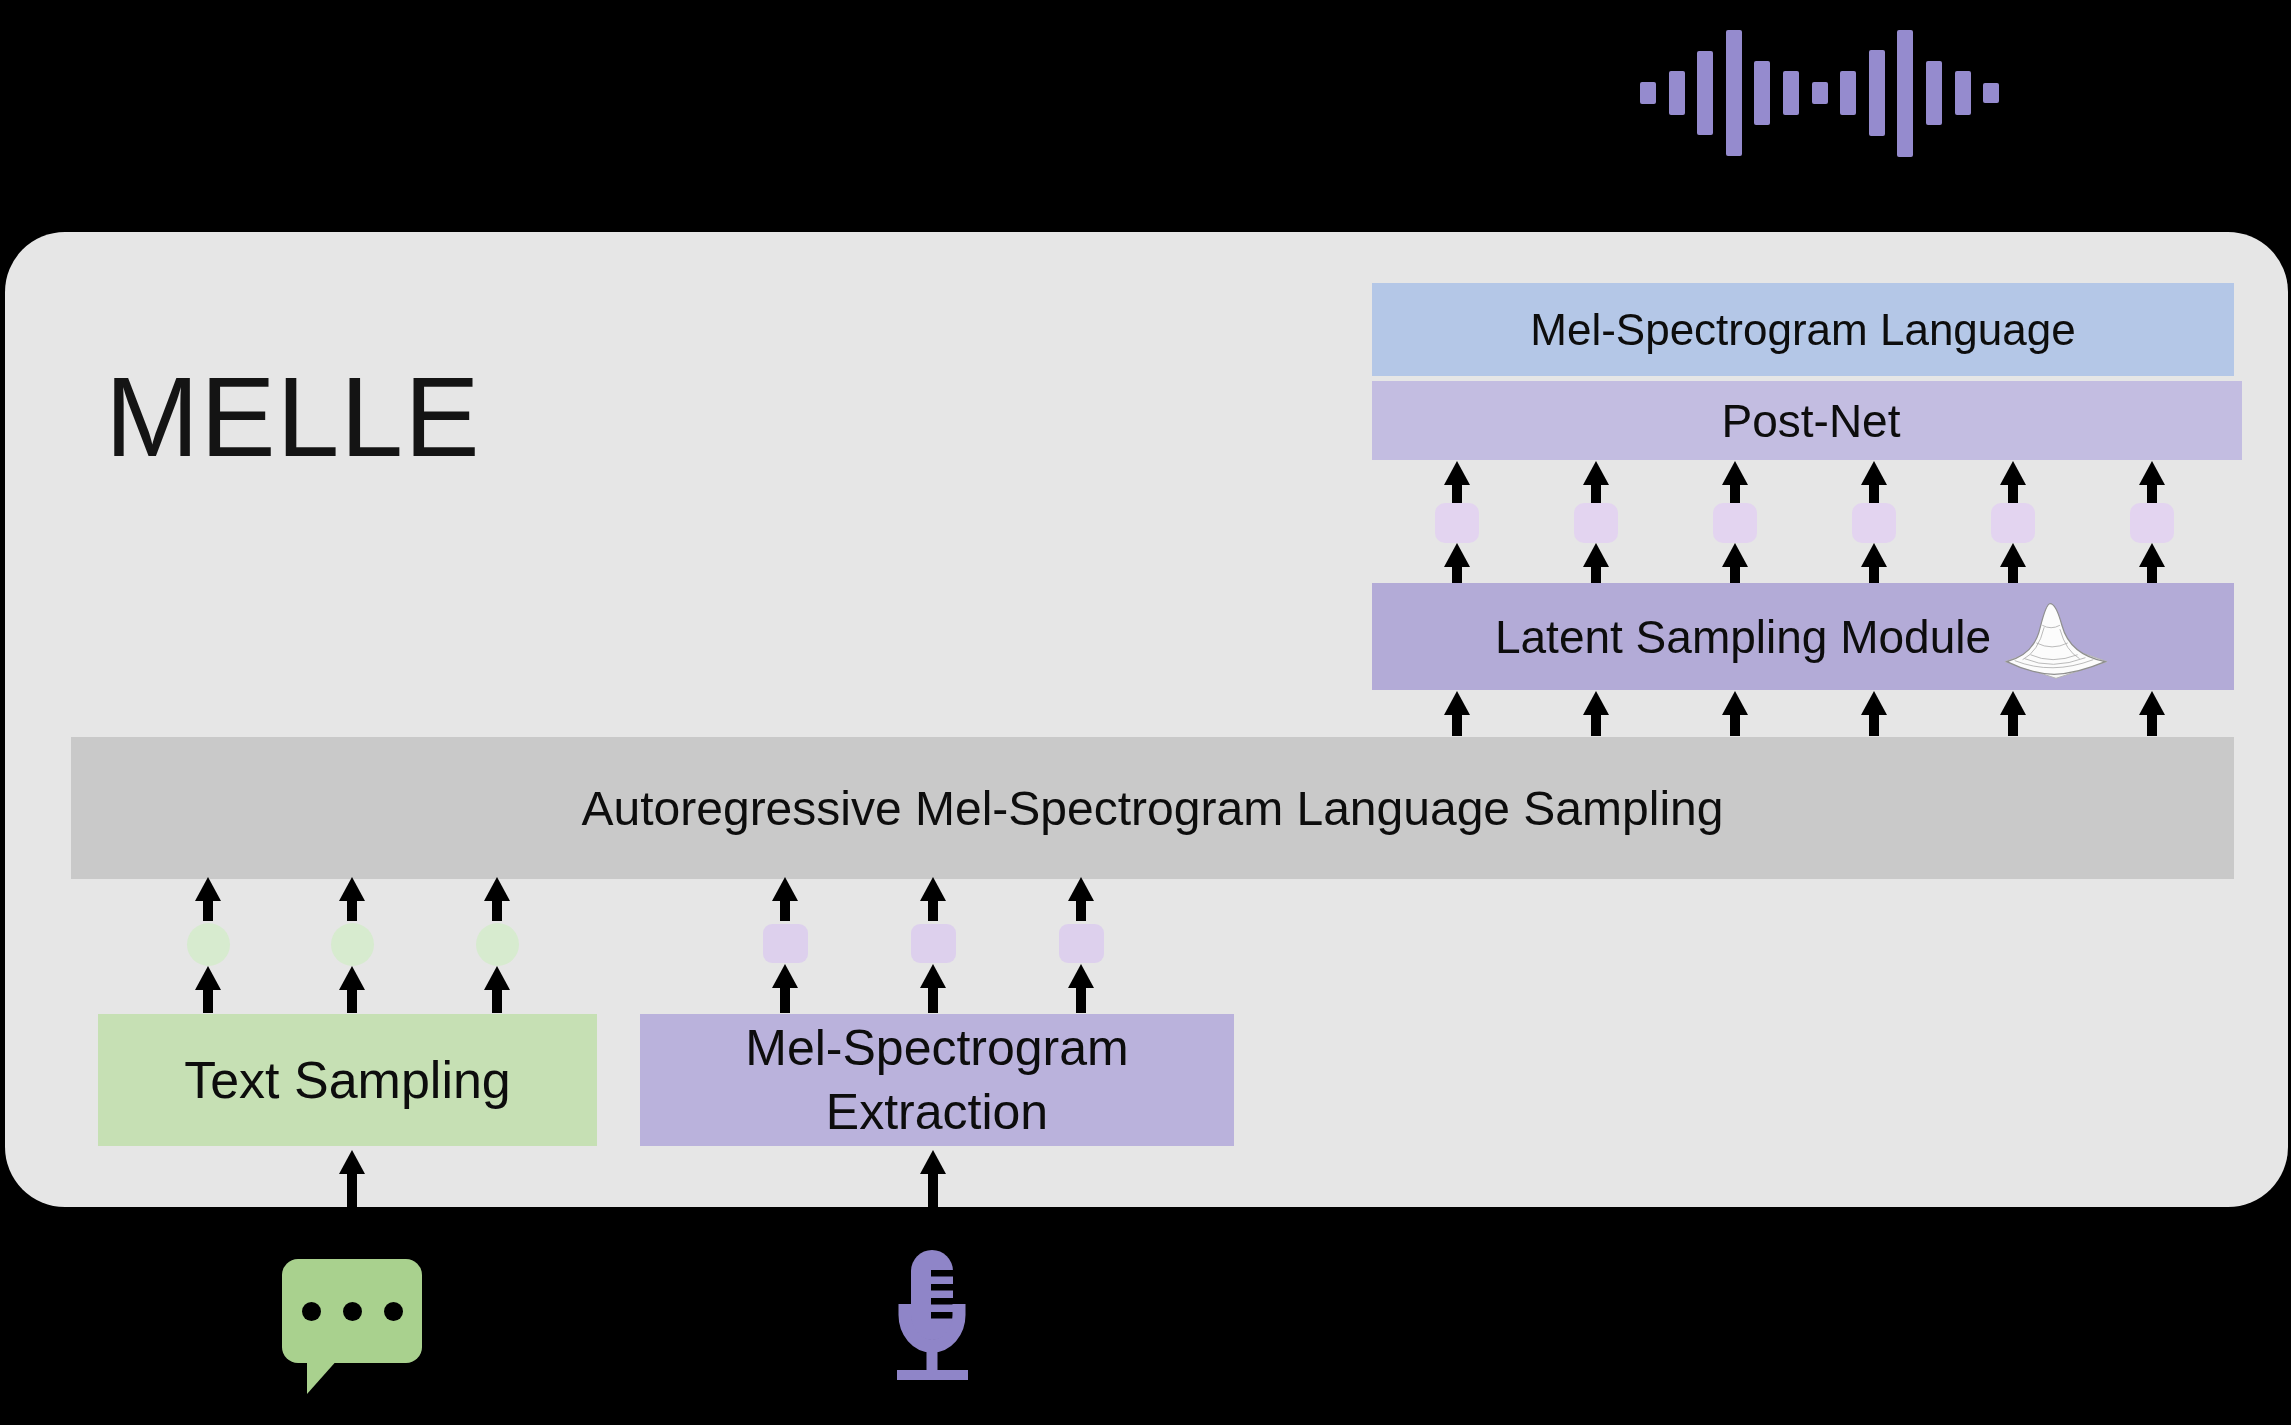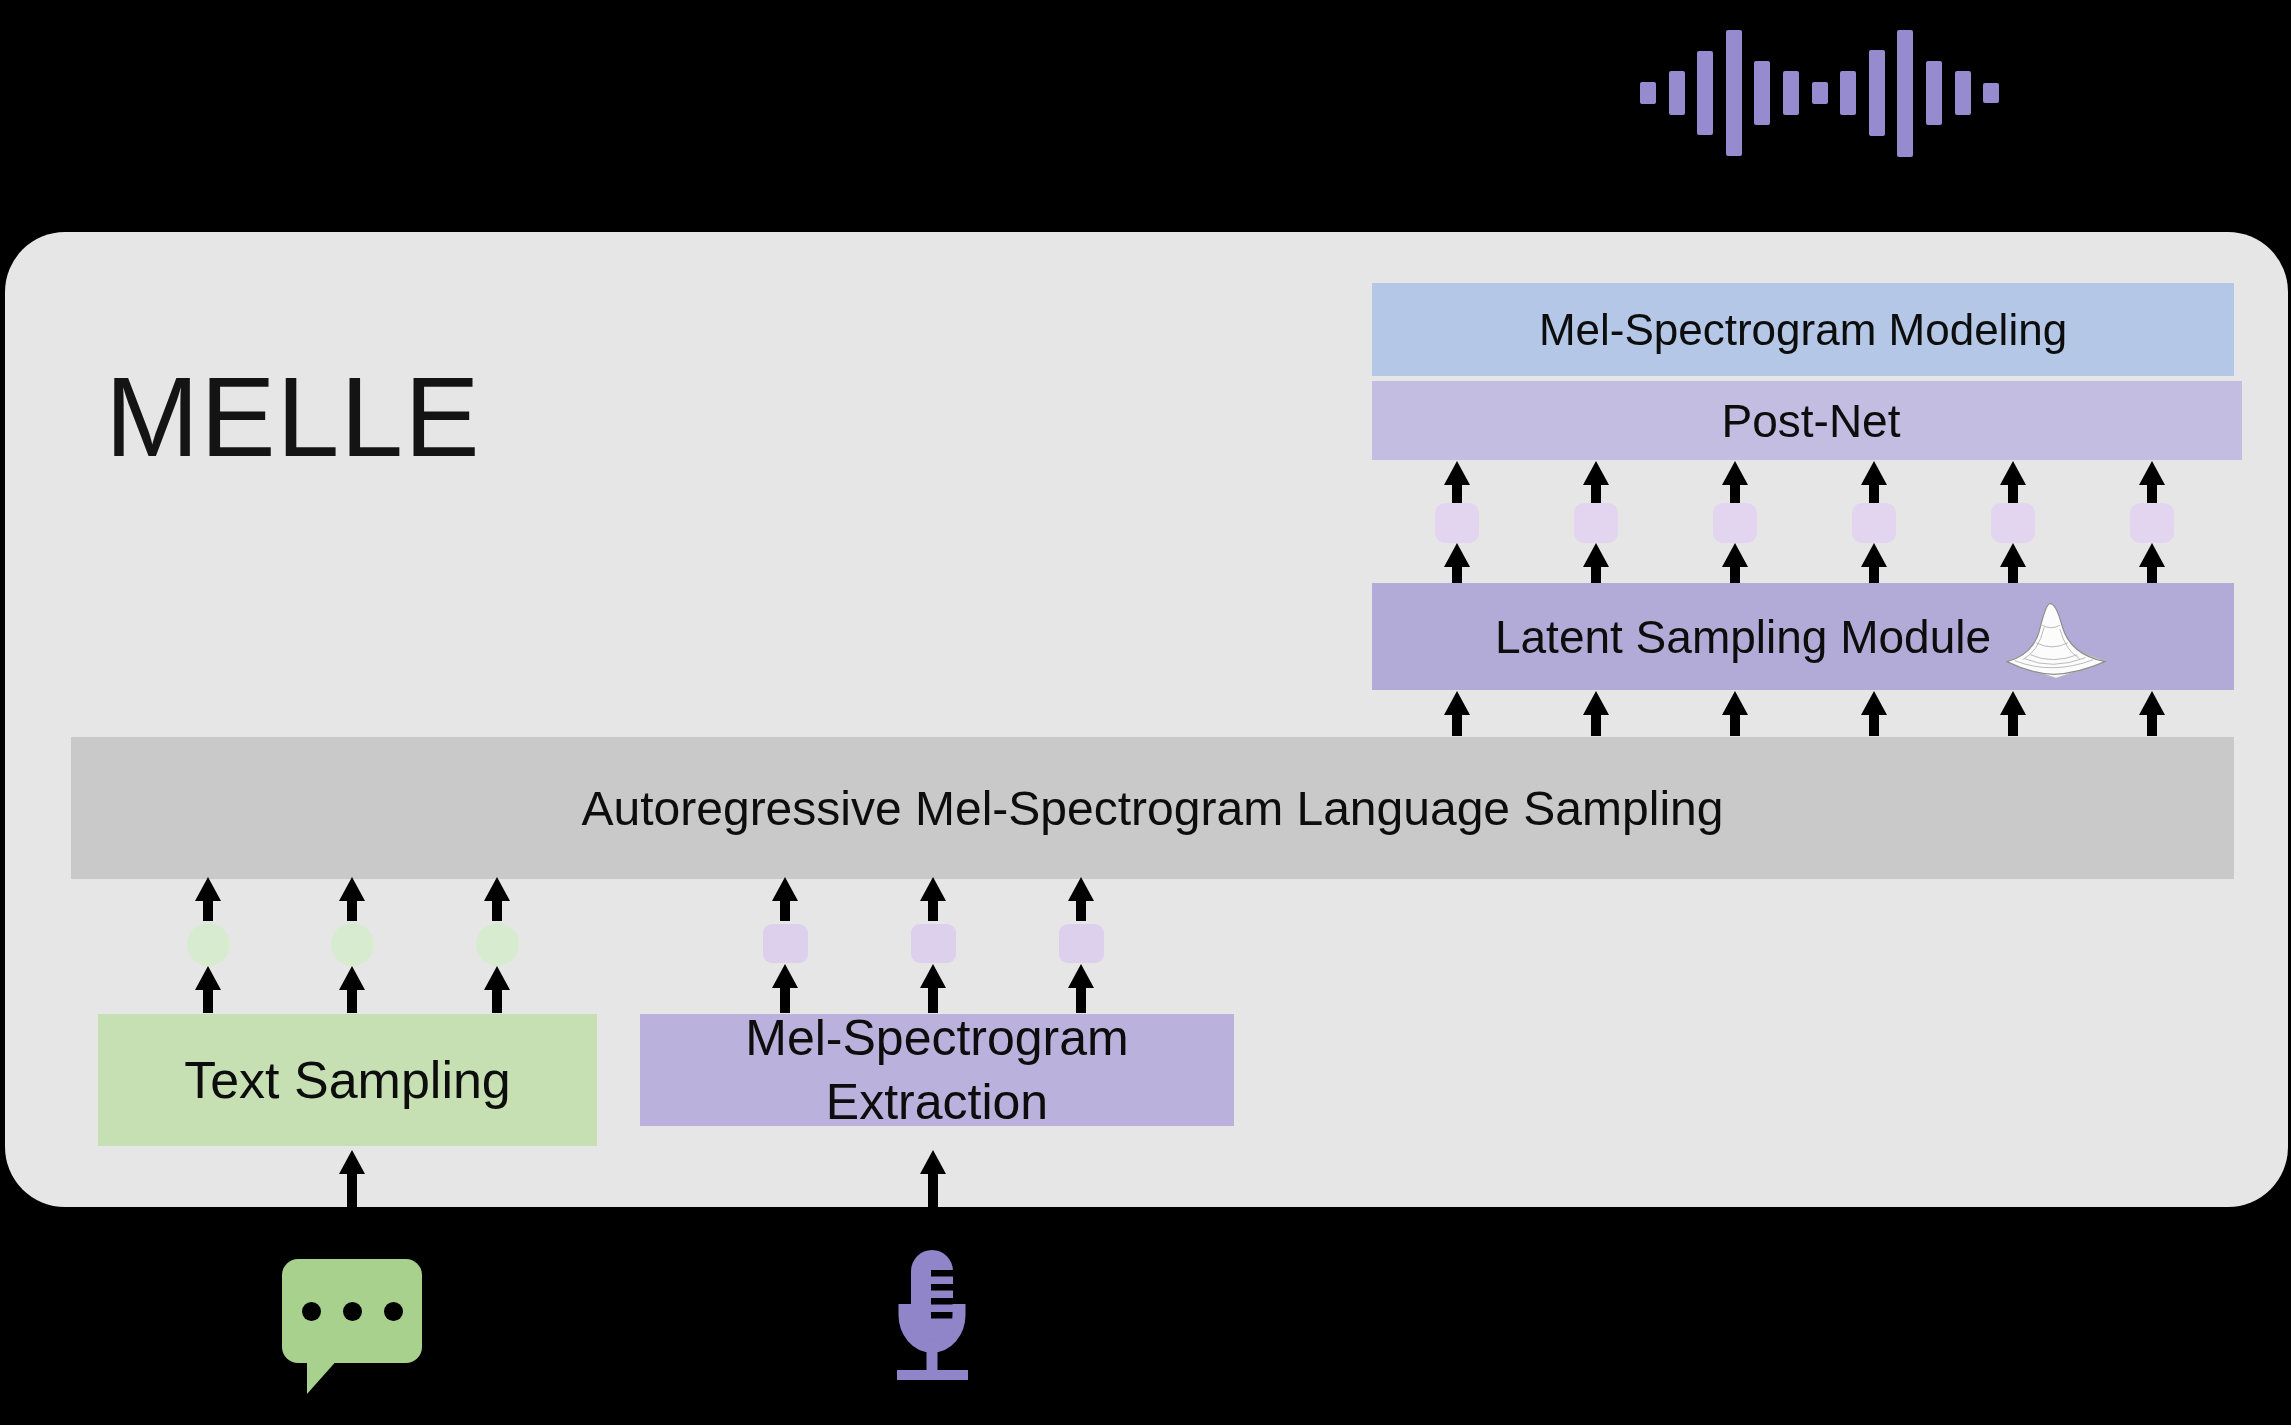--- a/index.html
+++ b/index.html
@@ -19,21 +19,21 @@
   }
   .module{
     display:flex;align-items:center;justify-content:center;text-align:center;
   }
   #vocoder-box{left:1372px;top:283px;width:862px;height:93px;font-size:44px;}
   #postnet-box{left:1372px;top:381px;width:862px;height:79px;font-size:46px;}
   #latent-box{left:1372px;top:583px;width:862px;height:107px;font-size:46px;}
   #latent-box .label-row{display:flex;align-items:center;gap:10px;}
   #ar-box{left:71px;top:737px;width:2163px;height:142px;font-size:48px;}
   #tokenizer-box{left:98px;top:1014px;width:499px;height:132px;font-size:52px;}
-  #melextract-box{left:640px;top:1014px;width:594px;height:112px;font-size:50px;line-height:64px;flex-direction:column;}
+  #melextract-box{left:640px;top:1014px;width:594px;height:132px;font-size:50px;line-height:64px;flex-direction:column;}
   .arrow{position:absolute;width:26px;}
   .arrow .head{width:0;height:0;border-left:13px solid transparent;border-right:13px solid transparent;border-bottom:24px solid #000;margin:0 auto;}
   .arrow .shaft{width:10px;background:#000;margin:0 auto;}
   .token{position:absolute;}
   #waveform-icon{left:1640px;top:28px;width:380px;height:130px;}
   #waveform-icon .bar{position:absolute;width:16px;border-radius:2px;}
   #vocoder-line{left:1801px;top:155px;width:9px;height:130px;background:#000;}
   #speech-bubble-icon{left:282px;top:1259px;width:140px;height:104px;border-radius:16px;display:flex;align-items:center;justify-content:center;gap:22px;}
   #speech-bubble-icon .dot{width:19px;height:19px;border-radius:50%;background:#000;}
   #bubble-tail{left:307px;top:1358px;width:0;height:0;border-top:36px solid #a9d18e;border-right:32px solid transparent;}
@@ -59,21 +59,21 @@
     <div class="bar" style="left: 343px; top: 55px; height: 20px; background: rgb(149, 139, 206); width: 16px;"></div>
   </div>
 
 <div class="abs" id="vocoder-line"></div>
 
 <div class="abs" id="panel"></div>
 
 <div class="abs" id="melle-title">MELLE</div>
 
 <div class="abs module" id="vocoder-box" style="background: rgb(180, 199, 231);">
-  <span>Mel-Spectrogram Modeling</span>
+  <span>Mel-Spectrogram Language</span>
 </div>
 <div class="abs module" id="postnet-box" style="background: rgb(195, 189, 225); padding-left: 8px;">
   <span>Post-Net</span>
 </div>
 <div class="abs module" id="latent-box" style="background: rgb(179, 171, 215);">
   <span class="label-row">
     <span>Latent Sampling Module</span>
     <svg id="gaussian-icon" viewBox="0 0 112 82">
       <polygon points="4,63 56,45 108,63 56,80" fill="#f6f6f6" stroke="#b5b5b5" stroke-width="1"></polygon>
       <path d="M6,63 Q34,56 40,28 Q46,4 50,4 Q56,4 62,26 Q70,56 106,63 Q78,75 54,76 Q30,75 6,63 Z" fill="#fcfcfc" stroke="#8f8f8f" stroke-width="1.2"></path>

